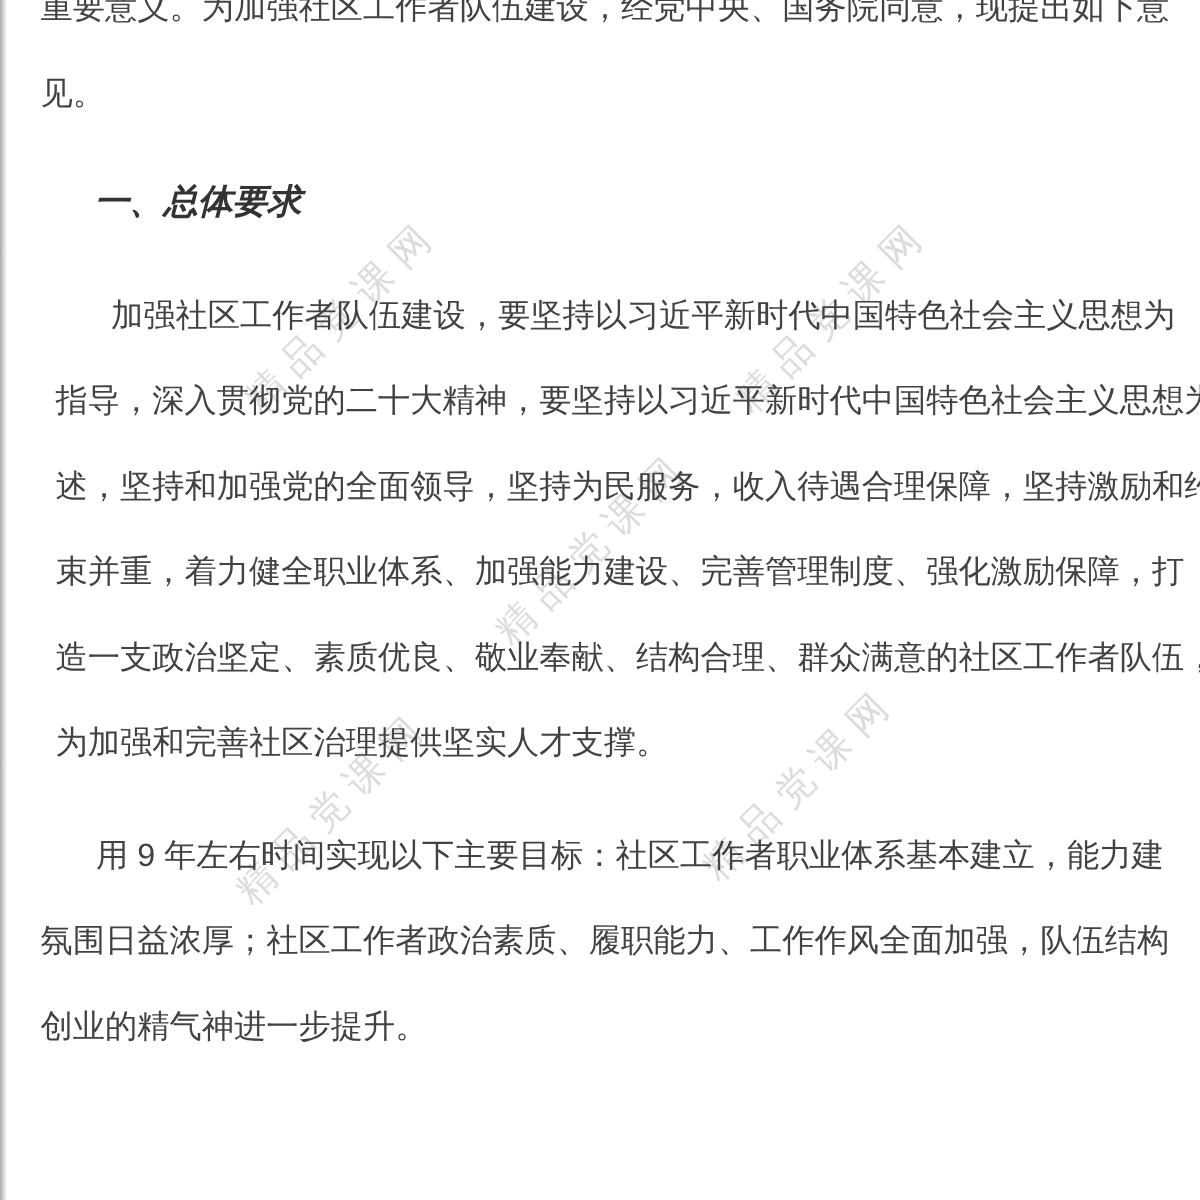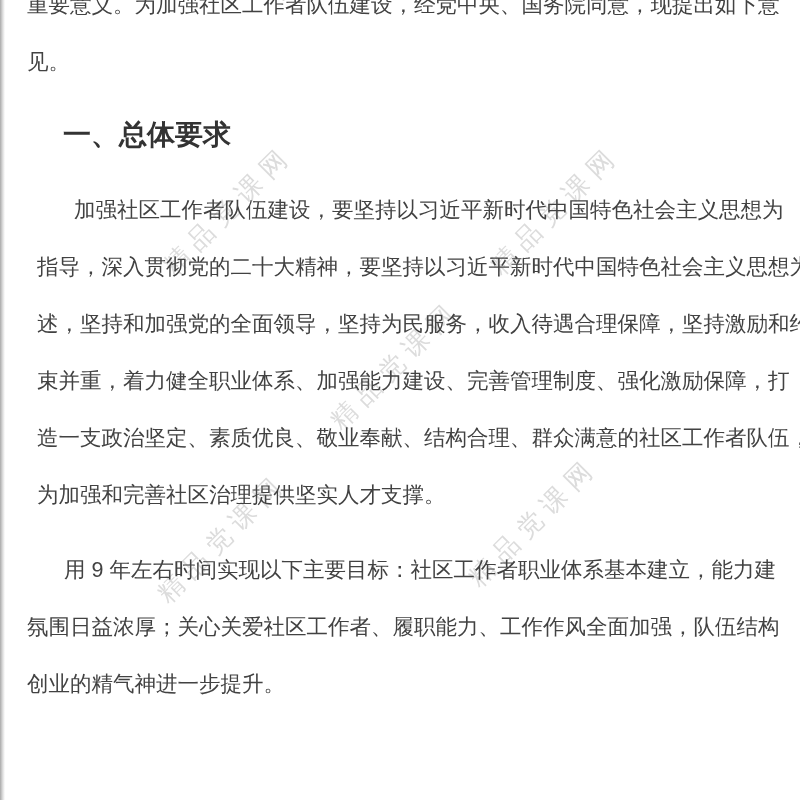--- a/index.html
+++ b/index.html
@@ -28,21 +28,21 @@
     position:absolute;left:27px;top:0;width:766px;z-index:2;
     color:#424242;font-size:21.5px;
   }
   .line{
     height:57px;line-height:57px;white-space:nowrap;overflow:visible;
   }
   .indent{padding-left:37px;}
   .p1{margin-top:-23px;}
   .heading{
     margin-top:15px;padding-left:36px;
-    font-weight:bold;color:#333333;font-size:28px;
+    font-weight:bold;color:#333333;font-size:23px;font-style:italic;
   }
   .p2{margin-top:19px;margin-left:10px;}
   .p3{margin-top:18px;}
 </style>
 </head>
 <body>
 
 <div class="page">
   <div class="edge"></div>
 
@@ -67,18 +67,18 @@
       <div class="line indent">加强社区工作者队伍建设，要坚持以习近平新时代中国特色社会主义思想为</div>
       <div class="line">指导，深入贯彻党的二十大精神，要坚持以习近平新时代中国特色社会主义思想为</div>
       <div class="line">述，坚持和加强党的全面领导，坚持为民服务，收入待遇合理保障，坚持激励和约</div>
       <div class="line">束并重，着力健全职业体系、加强能力建设、完善管理制度、强化激励保障，打</div>
       <div class="line">造一支政治坚定、素质优良、敬业奉献、结构合理、群众满意的社区工作者队伍，</div>
       <div class="line">为加强和完善社区治理提供坚实人才支撑。</div>
     </div>
 
     <div class="para p3">
       <div class="line indent">用 9 年左右时间实现以下主要目标：社区工作者职业体系基本建立，能力建</div>
-      <div class="line">氛围日益浓厚；关心关爱社区工作者、履职能力、工作作风全面加强，队伍结构</div>
+      <div class="line">氛围日益浓厚；社区工作者政治素质、履职能力、工作作风全面加强，队伍结构</div>
       <div class="line">创业的精气神进一步提升。</div>
     </div>
 
   </div>
 </div>
 
 </body></html>

